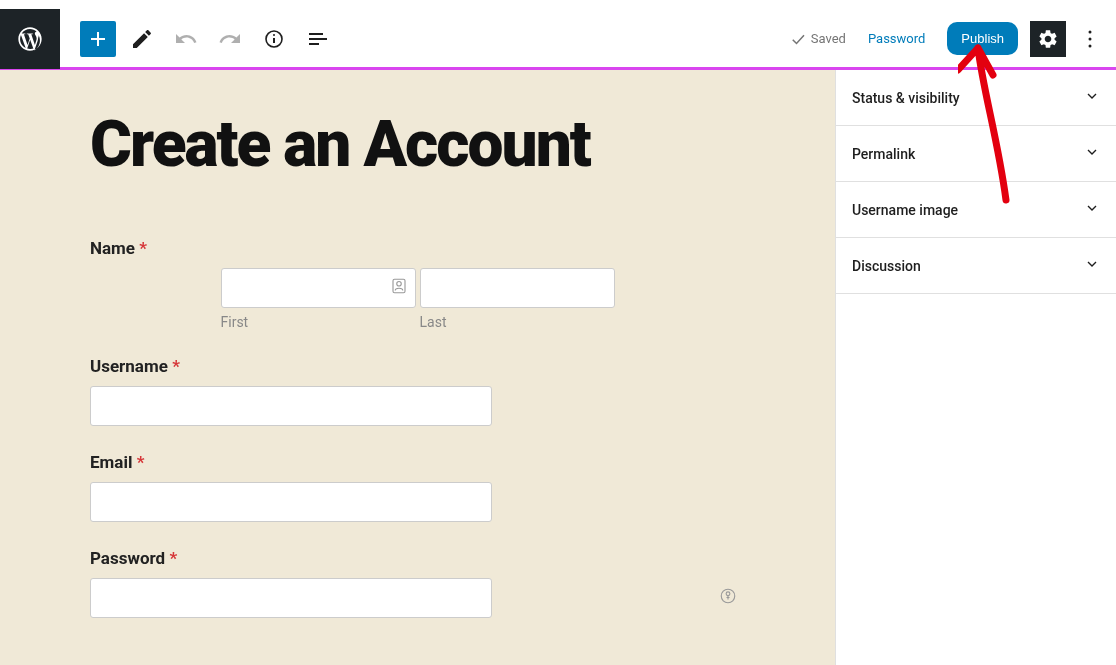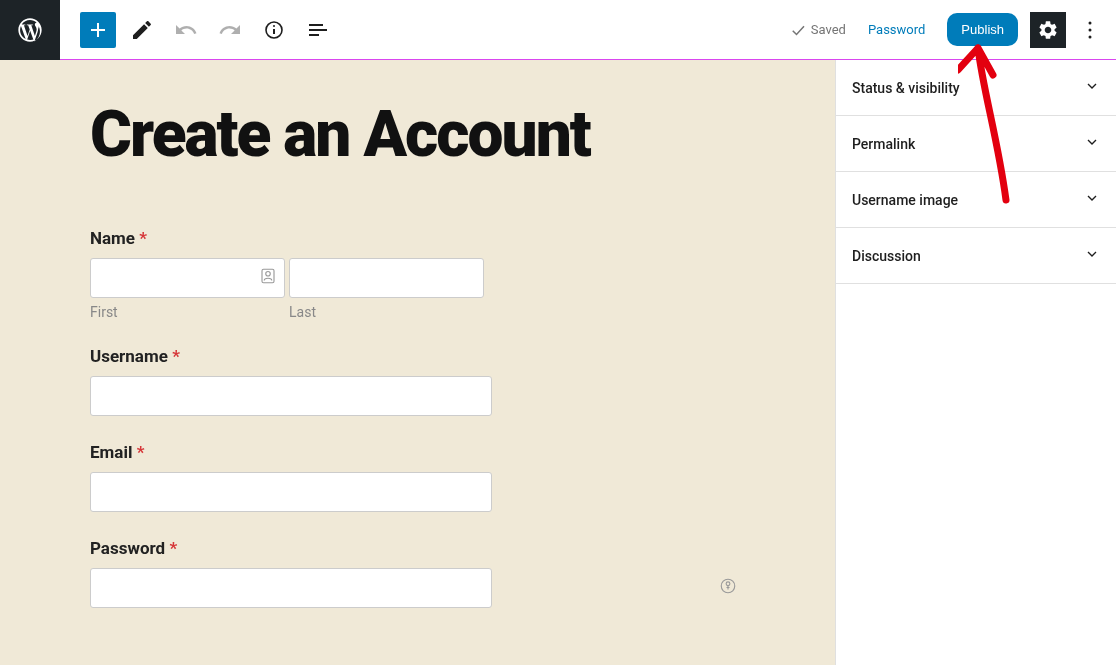--- a/index.html
+++ b/index.html
@@ -1,18 +1,18 @@
 <!DOCTYPE html>
 <html><head>
   <meta charset="utf-8">
   <style>
     * { box-sizing: border-box; margin: 0; padding: 0; }
     body { font-family: -apple-system, BlinkMacSystemFont, "Segoe UI", Roboto, sans-serif; width: 1116px; height: 665px; overflow: hidden; background: #fff; position: relative; }
     
-    .topbar { height: 60px; display: flex; align-items: center; background: #fff; border-bottom: 1px solid #d946ef; }
+    .topbar { height: 60px; display: flex; align-items: center; background: #fff; border-bottom: 3px solid #d946ef; margin-top: 10px; }
     .wp-logo { width: 60px; height: 60px; background: #1d2327; display: flex; align-items: center; justify-content: center; }
     .topbar-left { display: flex; align-items: center; padding-left: 20px; gap: 8px; }
     .add-btn { width: 36px; height: 36px; background: #007cba; border-radius: 2px; display: flex; align-items: center; justify-content: center; cursor: pointer; }
     .icon-btn { width: 36px; height: 36px; display: flex; align-items: center; justify-content: center; cursor: pointer; border-radius: 2px; }
     .icon-btn.disabled { opacity: 0.35; cursor: default; }
     .topbar-right { margin-left: auto; display: flex; align-items: center; gap: 12px; padding-right: 14px; }
     .saved-text { color: #757575; font-size: 13px; display: flex; align-items: center; gap: 4px; }
     .preview-link { color: #007cba; font-size: 13px; cursor: pointer; padding: 6px 10px; }
     .publish-btn { background: #007cba; color: #fff; font-size: 13px; padding: 9px 14px; border: none; cursor: pointer; border-radius: 10px; font-weight: 400; }
     .settings-btn { width: 36px; height: 36px; background: #1d2327; display: flex; align-items: center; justify-content: center; cursor: pointer; }
@@ -22,21 +22,21 @@
     .canvas-area { flex: 1; background: #f0e9d7; padding: 41px 90px 40px 90px; overflow-y: auto; position: relative; }
     .canvas-area::-webkit-scrollbar { width: 16px; }
     .canvas-area::-webkit-scrollbar-track { background: #f7f7f7; }
     .canvas-area::-webkit-scrollbar-thumb { background: #c1c1c1; border: 4px solid #f7f7f7; border-radius: 8px; }
     
     .page-title { font-size: 64px; font-weight: 900; letter-spacing: -2px; color: #111; margin-bottom: 60px; line-height: 1.05; }
     
     .form-row { margin-bottom: 26px; }
     .form-label { font-size: 17px; font-weight: 700; color: #222; display: block; margin-bottom: 10px; }
     .req { color: #d63638; }
-    .name-fields { display: flex; gap: 4px; }
+    .name-fields { display: flex; gap: 4px; justify-content: center; }
     .name-col { display: flex; flex-direction: column; }
     .form-input { height: 40px; background: #fff; border: 1px solid #ccc; border-radius: 3px; padding: 0 10px; font-size: 15px; position: relative; }
     .input-first { width: 195px; position: relative; }
     .input-last { width: 195px; }
     .input-full { width: 402px; }
     .sublabel { font-size: 14px; color: #888; margin-top: 6px; }
     .input-icon-right { position: absolute; right: 8px; top: 50%; transform: translateY(-50%); }
     .input-wrap { position: relative; }
     
     .sidebar { width: 281px; background: #fff; border-left: 1px solid #e0e0e0; overflow-y: auto; }

